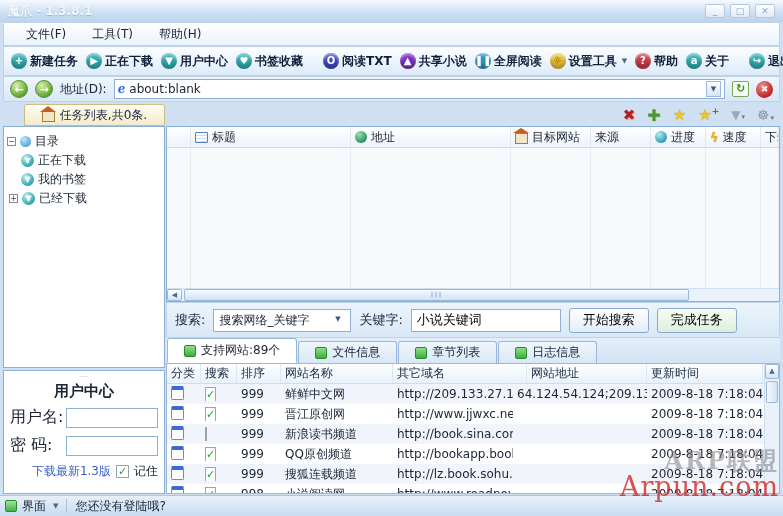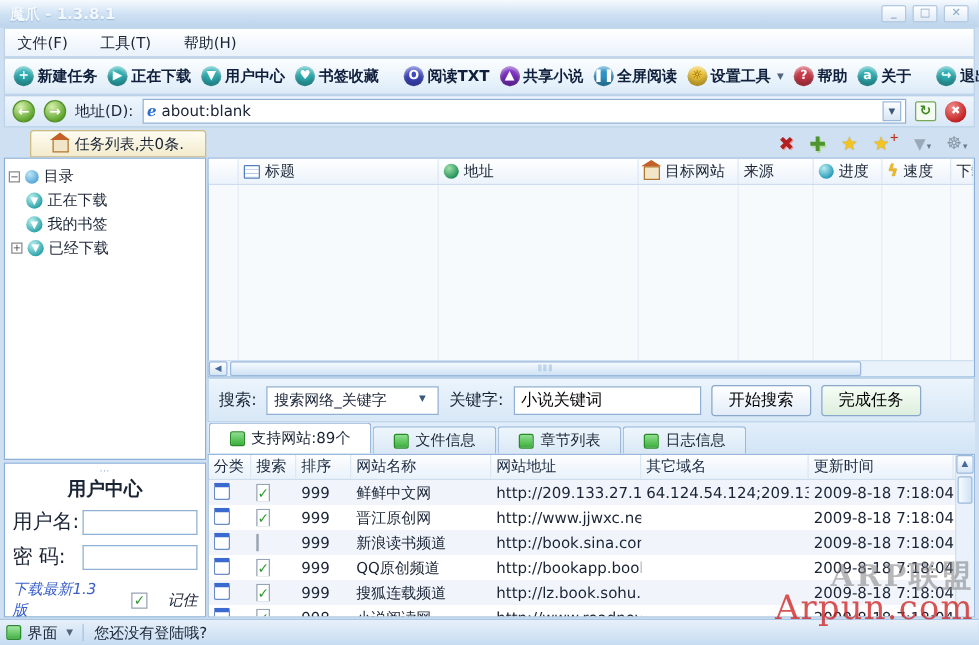--- a/index.html
+++ b/index.html
@@ -14,21 +14,21 @@
     background:linear-gradient(#f6fafe,#cde0f3 55%,#bcd4ec);
     display:flex; align-items:center; padding:0 8px; }
   .titlebar .title { color:#f3f8fd; text-shadow:0 1px 1px #9bb6d6; font-weight:bold; }
   .winbtns { margin-left:auto; display:flex; gap:5px; }
   .winbtn { width:20px; height:14px; border:1px solid #b4c9e0; border-radius:2px;
     background:linear-gradient(#ffffff,#dfeaf6); color:#8ea9c6; font-size:9px;
     line-height:12px; text-align:center; font-weight:bold; }
   
   .menubar { position:absolute; left:3px; top:22px; width:777px; height:24px;
     background:linear-gradient(#ffffff,#eaf2fb); border:1px solid #bed3e9;
-    display:flex; align-items:center; padding:0 10px; gap:26px; }
+    display:flex; align-items:center; padding:0 22px; gap:26px; }
   
   .toolbar { position:absolute; left:3px; top:46px; width:777px; height:30px;
     background:linear-gradient(#fcfeff,#dcebf9); border:1px solid #bed3e9;
     display:flex; align-items:center; padding:0 3px; }
   .tbtn { display:flex; align-items:center; gap:3px; padding:2px 4px;
     font-weight:bold; color:#10203c; white-space:nowrap; }
   .ticon { display:inline-block; width:16px; height:16px; border-radius:50%;
     color:#fff; font-size:10px; line-height:16px; text-align:center; font-weight:bold;
     box-shadow:inset 0 -4px 4px rgba(0,0,0,.28), inset 0 2px 3px rgba(255,255,255,.55); }
   .i-teal { background:#2fb0b4; } .i-navy { background:#3f49c4; }
@@ -77,21 +77,21 @@
     color:#fff; font-size:8px; line-height:13px; text-align:center; }
   
   .user-panel { position:absolute; left:0; right:0; bottom:0; height:124px;
     background:#fff; border:1px solid #8ab0d8; padding:4px 6px; }
   .split-dots { text-align:center; color:#9ab4d2; font-size:8px; line-height:4px; letter-spacing:1px; }
   .uc-title { text-align:center; font-weight:bold; font-size:15px; margin:3px 0 6px; }
   .uc-row { display:flex; align-items:center; gap:4px; margin-bottom:7px; }
   .uc-label { width:52px; font-size:16px; white-space:nowrap; }
   .uc-input { flex:1; height:20px; border:1px solid #8fb0d2; background:#fff;
     font:inherit; padding:0 3px; width:60px; }
-  .uc-links { display:flex; align-items:center; gap:16px; font-size:12px;font-style:italic; }
+  .uc-links { display:flex; align-items:center; gap:5px; font-size:12px; }
   .link { color:#3a5fc8; }
   .cb { width:13px; height:13px; background:#fff; border:1px solid #96a4b4; flex:none;
     font-size:11px; line-height:12px; text-align:center; color:#2a9a2a; font-weight:bold; }
   .login-btn { margin-left:auto; width:70px; height:22px;
     background:linear-gradient(#e9f1fa,#bfd4ea); border:1px solid #87a7cc;
     font:inherit; font-size:18px; text-align:center; line-height:20px;margin-top:13px; }
   
   .main { position:absolute; left:166px; top:104px; width:614px; bottom:22px; }
   .grid-tools { position:absolute; top:0; left:0; right:0; height:22px;
     display:flex; justify-content:flex-end; align-items:center; gap:12px; padding-right:6px; }
@@ -407,22 +407,22 @@
         <span>日志信息</span>
       </span>
   </div>
 
   <div class="sites">
     <div class="srow head">
       <span class="scell c-cat">分类</span>
       <span class="scell c-chk">搜索</span>
       <span class="scell c-ord">排序</span>
       <span class="scell c-name">网站名称</span>
+      <span class="scell c-dom">其它域名</span>
       <span class="scell c-url">网站地址</span>
-      <span class="scell c-dom">其它域名</span>
       <span class="scell c-time">更新时间</span>
     </div>
 
     <div class="srow r-odd">
       <span class="scell c-cat"><span class="doc-icon"></span></span>
       <span class="scell c-chk"><span class="cb">✓</span></span>
       <span class="scell c-ord">999</span>
       <span class="scell c-name">鲜鲜中文网</span>
       <span class="scell c-url">http://209.133.27.10...</span>
       <span class="scell c-dom">64.124.54.124;209.133.2...</span>

